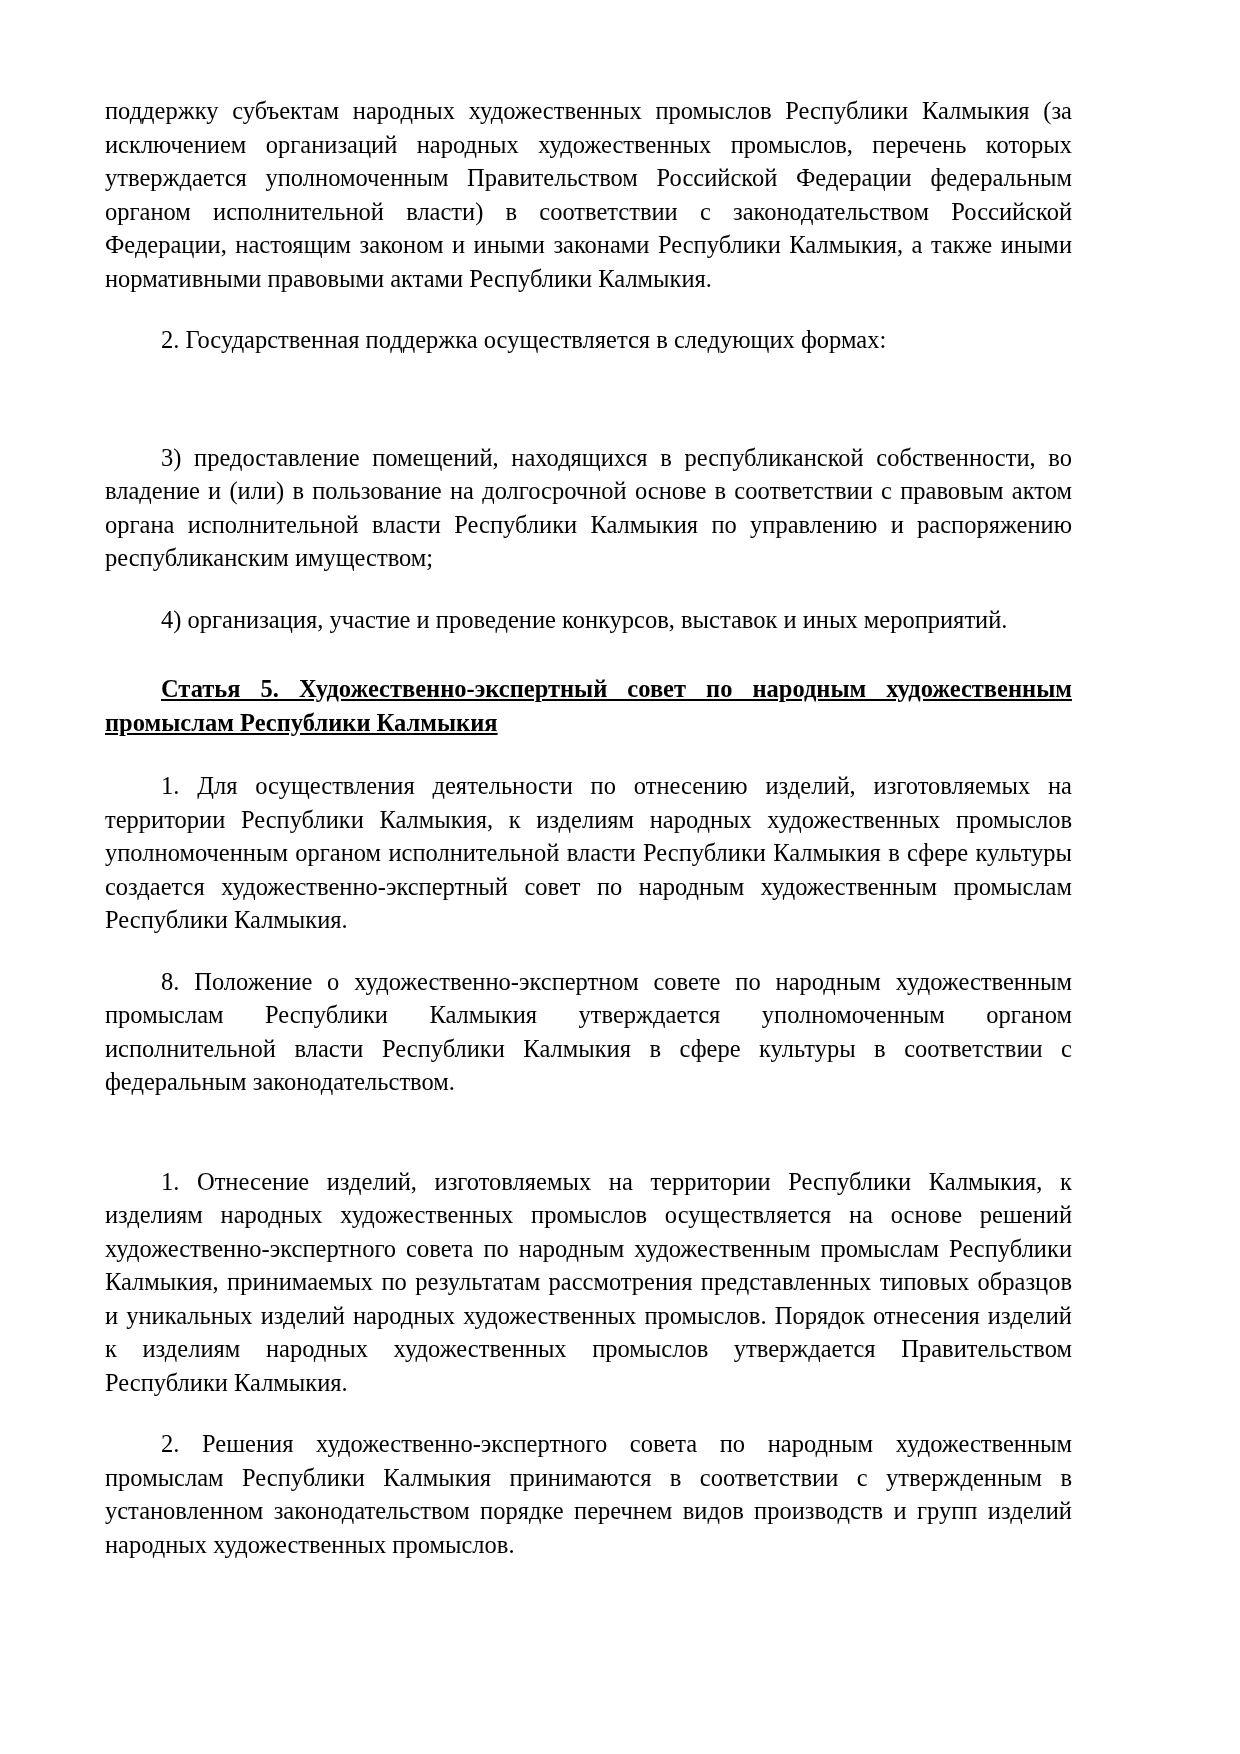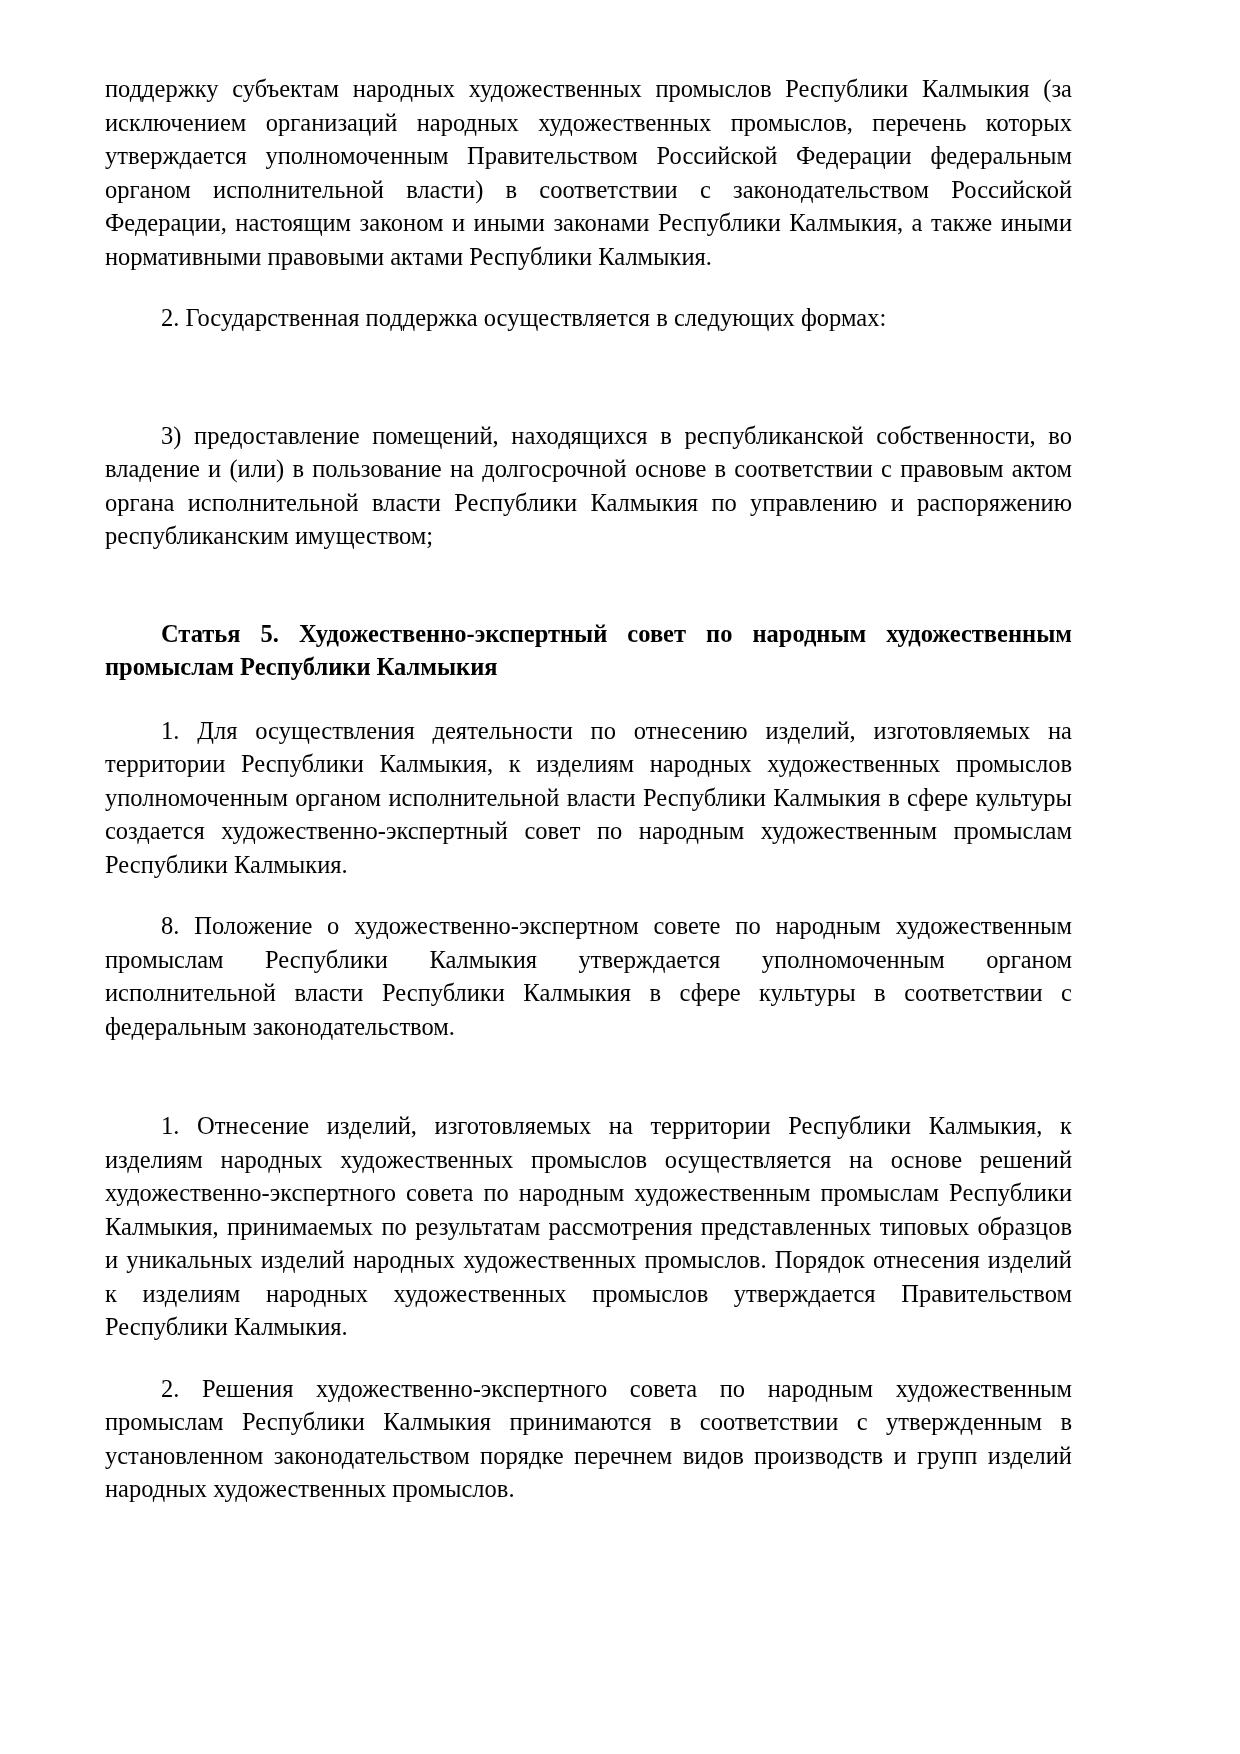--- a/index.html
+++ b/index.html
@@ -12,21 +12,21 @@
     height: 1754px;
     font-family: "Liberation Serif", "DejaVu Serif", serif;
     color: #000000;
     -webkit-font-smoothing: antialiased;
   }
   .page {
     position: relative;
     width: 1240px;
     height: 1754px;
     box-sizing: border-box;
-    padding: 72px 168px 0 105px;
+    padding: 94px 168px 0 105px;
   }
   .doc-body {
     width: 967px;
   }
   p.para {
     margin: 0;
     font-size: 24.5px;
     line-height: 33.5px;
     text-align: justify;
     text-justify: inter-word;
@@ -44,20 +44,21 @@
   .gap-head-after { height: 30px; }
 
   h2.heading {
     margin: 0;
     font-size: 24.5px;
     line-height: 33.5px;
     font-weight: bold;
     text-align: justify;
     text-justify: inter-word;
     text-indent: 56px;
+    text-decoration: underline;
   }
 </style>
 </head>
 <body>
 
 <div class="page">
   <div class="doc-body">
 
     <p class="para cont">поддержку субъектам народных художественных промыслов Республики Калмыкия (за исключением организаций народных художественных промыслов, перечень которых утверждается уполномоченным Правительством Российской Федерации федеральным органом исполнительной власти) в соответствии с законодательством Российской Федерации, настоящим законом и иными законами Республики Калмыкия, а также иными нормативными правовыми актами Республики Калмыкия.</p>
 
@@ -70,20 +71,21 @@
 
     <div class="gap-para"></div>
 
 
     <div class="gap-para"></div>
 
     <p class="para indent">3) предоставление помещений, находящихся в республиканской собственности, во владение и (или) в пользование на долгосрочной основе в соответствии с правовым актом органа исполнительной власти Республики Калмыкия по управлению и распоряжению республиканским имуществом;</p>
 
     <div class="gap-para"></div>
 
+    <p class="para indent">4) организация, участие и проведение конкурсов, выставок и иных мероприятий.</p>
 
     <div class="gap-head-before"></div>
 
     <h2 class="heading">Статья 5. Художественно-экспертный совет по народным художественным промыслам Республики Калмыкия</h2>
 
     <div class="gap-head-after"></div>
 
     <p class="para indent">1. Для осуществления деятельности по отнесению изделий, изготовляемых на территории Республики Калмыкия, к изделиям народных художественных промыслов уполномоченным органом исполнительной власти Республики Калмыкия в сфере культуры создается художественно-экспертный совет по народным художественным промыслам Республики Калмыкия.</p>
 
     <div class="gap-para"></div>

